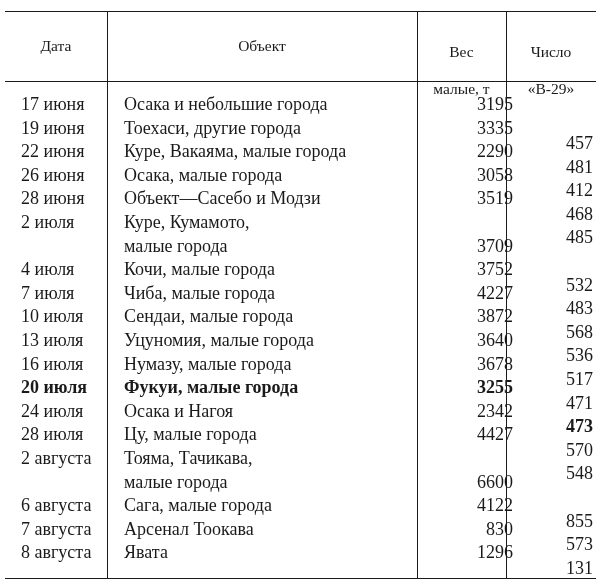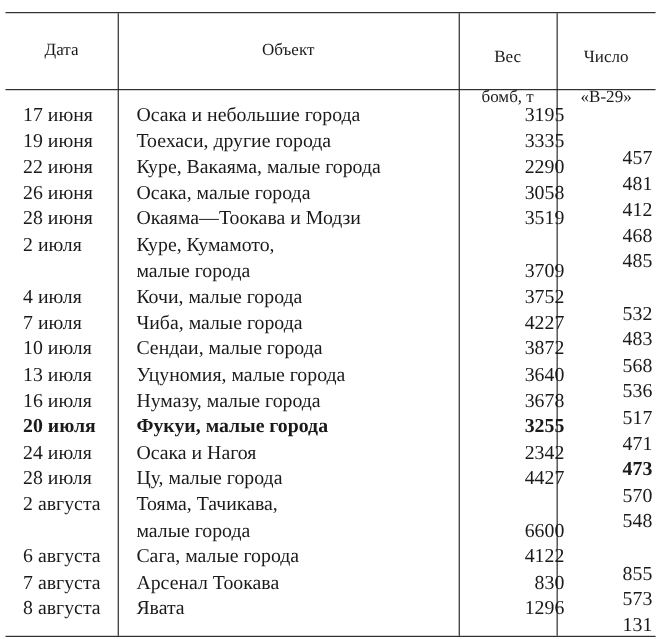--- a/index.html
+++ b/index.html
@@ -29,21 +29,21 @@
   <div class="hline"></div>
 
   <div class="hdr" style="left:0;width:102px;padding-top:8px">
     <span>Дата</span>
   </div>
   <div class="hdr" style="left:102px;width:310px;padding-top:8px">
     <span>Объект</span>
   </div>
   <div class="hdr" style="left:412px;width:89px;padding-top:14px">
     <span>Вес</span>
-    <span>бомб, т</span>
+    <span>малые, т</span>
   </div>
   <div class="hdr" style="left:501px;width:90px;padding-top:14px">
     <span>Число</span>
     <span>«В-29»</span>
   </div>
 
   <div class="body" id="tbody">
       <div class="row" style="height: 23.6px;">
         <div class="cell c-date">17 июня</div>
         <div class="cell c-obj">Осака и небольшие города</div>
@@ -63,21 +63,21 @@
         <div class="cell c-n">412</div>
       </div>
       <div class="row" style="height: 23.6px;">
         <div class="cell c-date">26 июня</div>
         <div class="cell c-obj">Осака, малые города</div>
         <div class="cell c-w">3058</div>
         <div class="cell c-n">468</div>
       </div>
       <div class="row" style="height: 23.6px;">
         <div class="cell c-date">28 июня</div>
-        <div class="cell c-obj">Окаяма—Тоокава и Модзи</div>
+        <div class="cell c-obj">Объект—Сасебо и Модзи</div>
         <div class="cell c-w">3519</div>
         <div class="cell c-n">485</div>
       </div>
       <div class="row" style="height: 47.2px;">
         <div class="cell c-date">2 июля</div>
         <div class="cell c-obj">Куре, Кумамото,</div>
         <div class="cell c-obj" style="top: 23.6px;">малые города</div>
         <div class="cell c-w" style="top: 23.6px;">3709</div>
         <div class="cell c-n" style="top: 23.6px;">532</div>
       </div>

